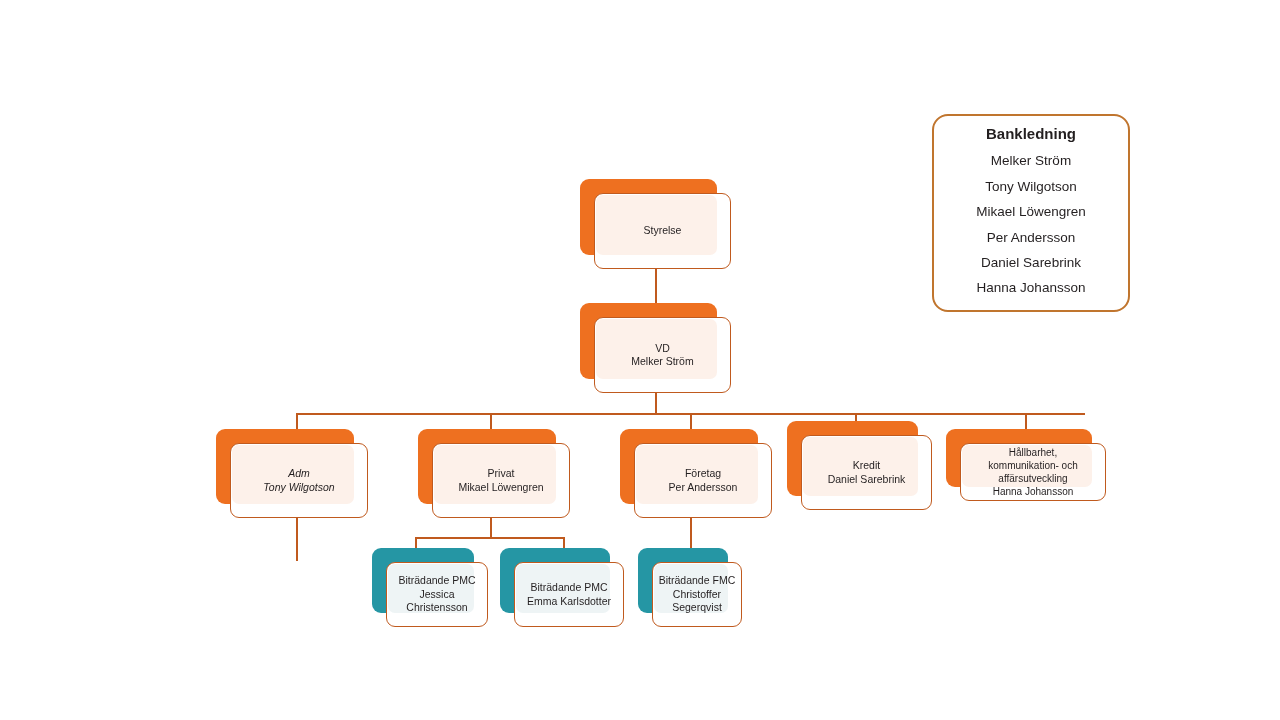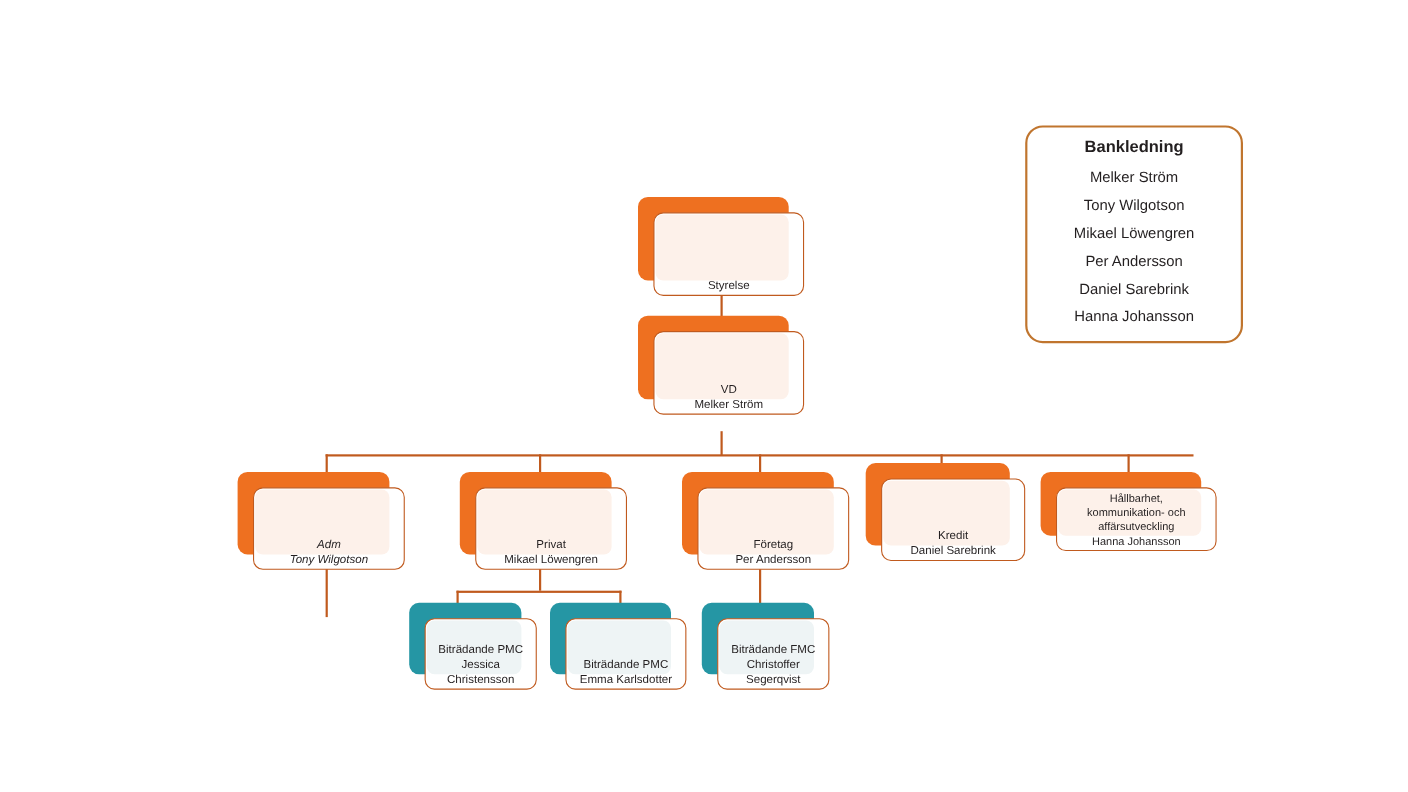--- a/index.html
+++ b/index.html
@@ -71,21 +71,21 @@
 
   .node .label {
     position: absolute;
     left: 14px;
     top: 14px;
     right: 0;
     bottom: 0;
     display: flex;
     flex-direction: column;
     align-items: center;
-    justify-content: flex-end;
+    justify-content: center;
     text-align: center;
     line-height: 1.28;
     padding: 2px 6px;
     box-sizing: border-box;
     white-space: pre-line;
   }
   .node.orange .label { font-size: 10.5px; }
   .node.teal   .label { font-size: 10.5px; }
 
   .node.lvl1 .label { font-size: 10.5px; }
@@ -145,21 +145,21 @@
 
   <div class="node orange" style="left:580px; top:179px; width:151px; height:90px;">
     <div class="back"></div>
     <div class="front"></div>
     <div class="fill"></div>
     <div class="label">
       <span>Styrelse</span>
     </div>
   </div>
 
-  <div class="node orange" style="left:580px; top:287px; width:151px; height:90px;border-radius:31px;">
+  <div class="node orange" style="left:580px; top:303px; width:151px; height:90px;border-radius:31px;">
     <div class="back"></div>
     <div class="front"></div>
     <div class="fill"></div>
     <div class="label">
       <span>VD</span>
       <span>Melker Ström</span>
     </div>
   </div>
 
   <div class="node orange lvl1" style="left:216px; top:429px; width:152px; height:89px;font-style:italic;">
@@ -229,21 +229,21 @@
   <div class="node teal" style="left:500px; top:548px; width:124px; height:79px;">
     <div class="back"></div>
     <div class="front"></div>
     <div class="fill"></div>
     <div class="label">
       <span>Biträdande PMC</span>
       <span>Emma Karlsdotter</span>
     </div>
   </div>
 
-  <div class="node teal" style="left:638px; top:548px; width:116px; height:79px;border-radius:23px;">
+  <div class="node teal" style="left:638px; top:548px; width:104px; height:79px;border-radius:23px;">
     <div class="back"></div>
     <div class="front"></div>
     <div class="fill"></div>
     <div class="label">
       <span>Biträdande FMC</span>
       <span>Christoffer
 Segerqvist</span>
     </div>
   </div>
 

